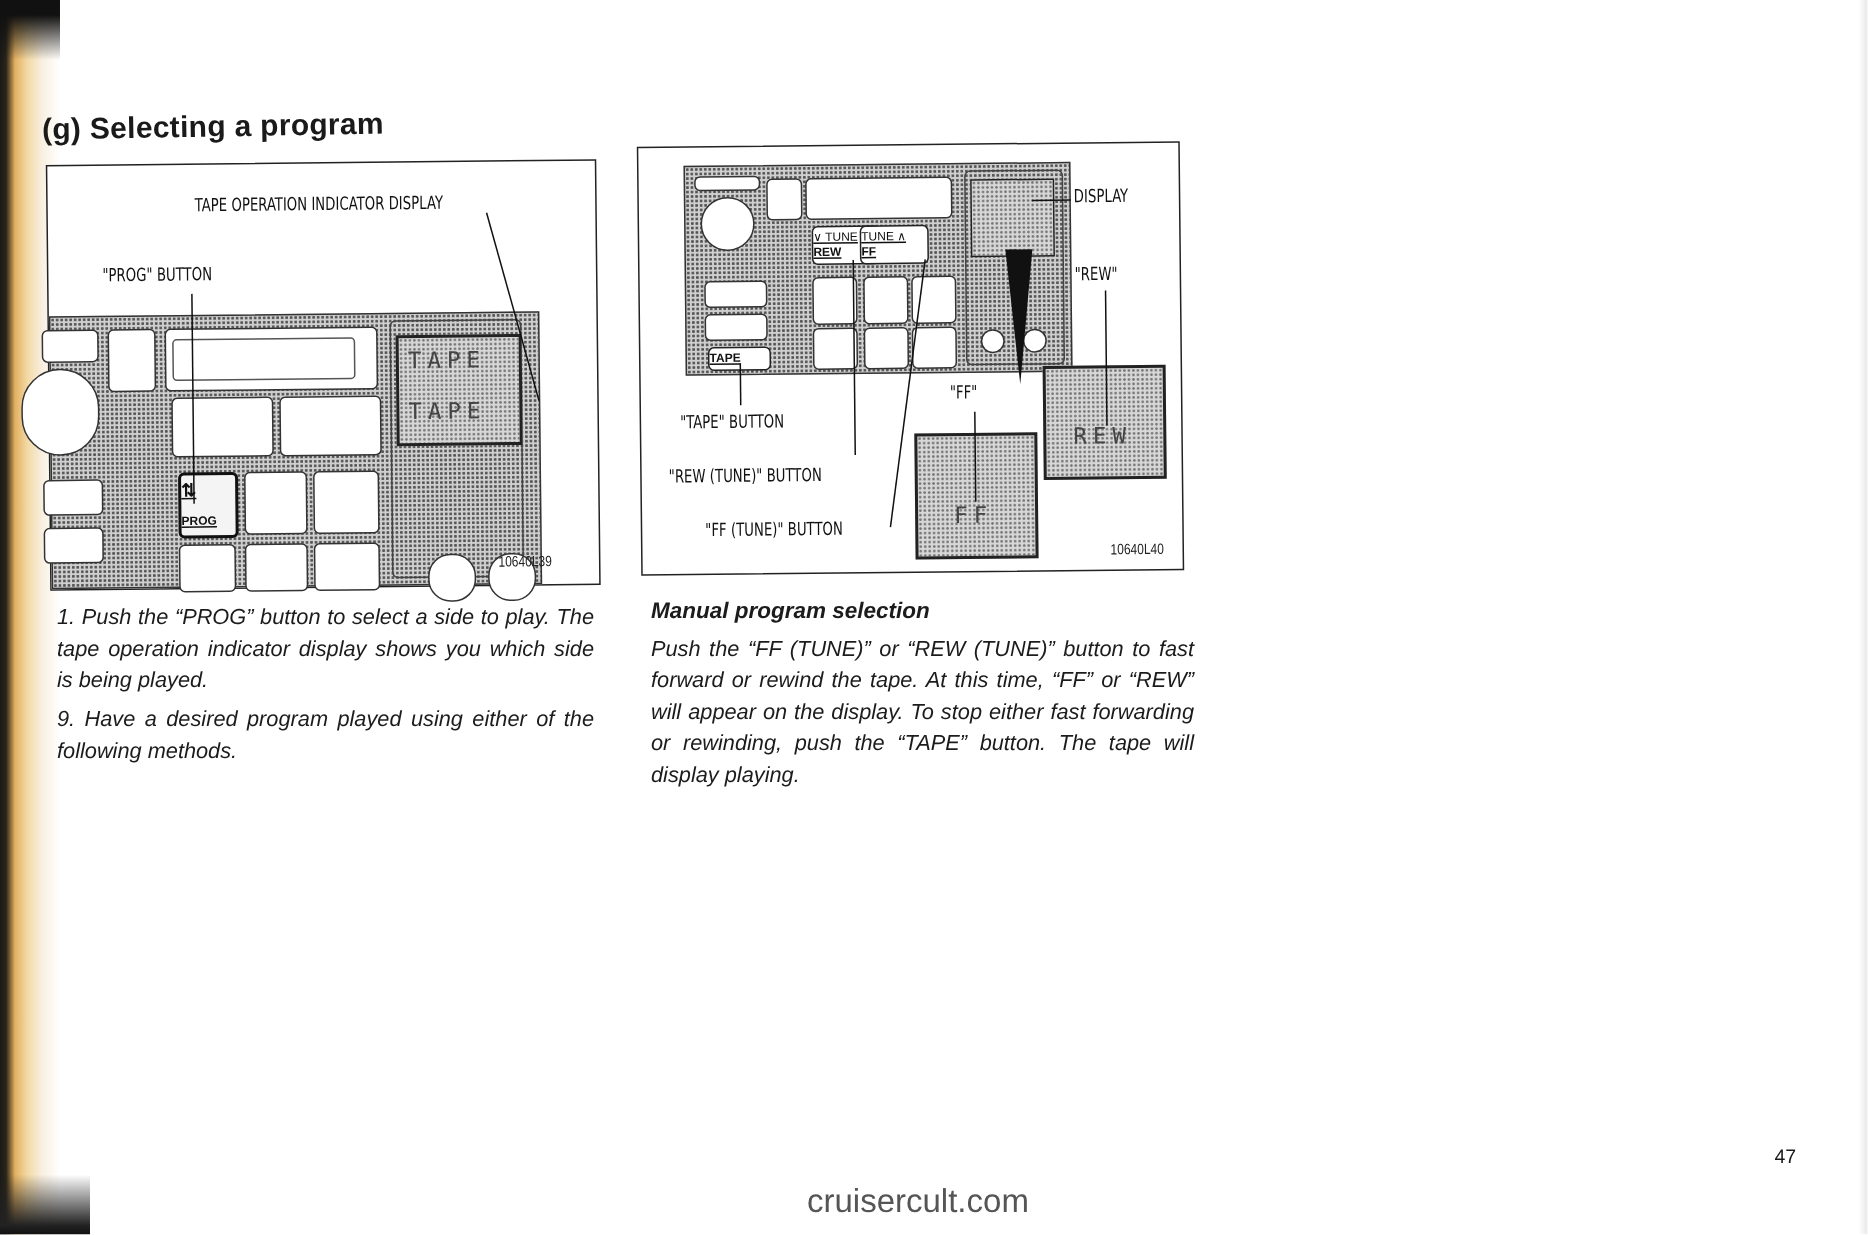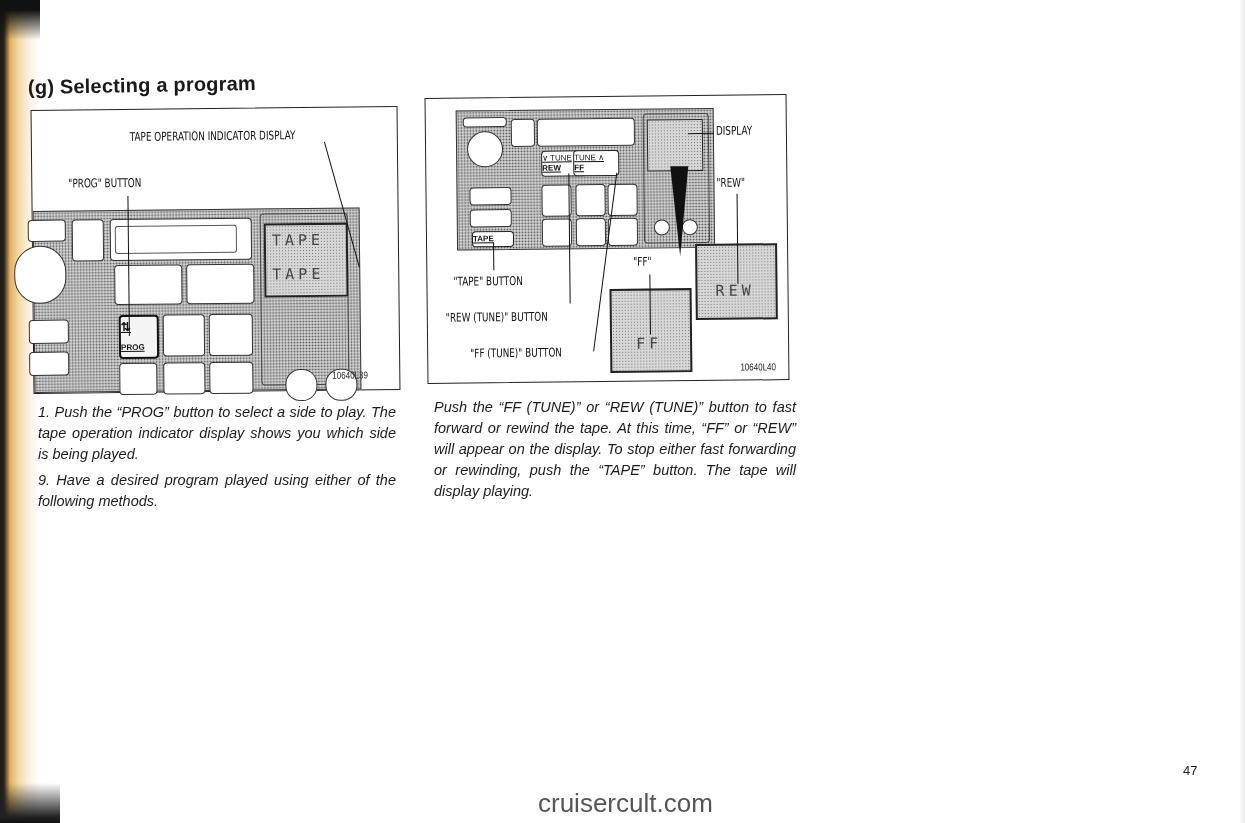--- a/index.html
+++ b/index.html
@@ -18,21 +18,21 @@
   .panel{position:absolute;border:1px solid #333;}
   .wbox{position:absolute;background:#fff;border:1px solid #333;border-radius:4px;}
   .disp{position:absolute;border:2px solid #222;background-color:#d7d7d7;background-image:radial-gradient(#777 0.7px,transparent 1px);background-size:3px 3px;}
   .seg{position:absolute;font-family:"DejaVu Sans Mono",monospace;color:#444;letter-spacing:4px;font-size:15px;}
   .line{position:absolute;background:#111;}
   .btnlbl{position:absolute;font-size:8px;font-weight:bold;color:#111;text-align:left;text-decoration:underline;}
   .para{position:absolute;font-size:14.5px;line-height:21px;text-align:justify;color:#1c1c1c;font-style:italic;}
   .para p{margin:0 0 5px 0;}
   .sub{font-weight:bold;font-size:15px;}
   .pagenum{position:absolute;left:1183px;top:763px;font-size:13px;}
-  .watermark{position:absolute;left:538px;top:788px;font-size:26px;color:#555;}
+  .watermark{position:absolute;left:538px;top:788px;font-size:22px;color:#555;}
 </style>
 </head>
 <body>
 
 <div class="binding"></div>
 <div class="binding-top"></div>
 <div class="binding-bottom"></div>
 <div class="right-edge"></div>
 
 <div class="heading">(g) Selecting a program</div>
@@ -130,17 +130,18 @@
 
   <div class="code" style="left:312px;top:266px;">10640L40</div>
 </div>
 
 <div class="para" style="left:38px;top:402px;width:358px;">
   <p>1. Push the “PROG” button to select a side to play. The tape operation indicator display shows you which side is being played.</p>
   <p>9. Have a desired program played using either of the following methods.</p>
 </div>
 
 <div class="para" style="left:434px;top:397px;width:362px;">
+  <p class="sub">Manual program selection</p>
   <p>Push the “FF (TUNE)” or “REW (TUNE)” button to fast forward or rewind the tape. At this time, “FF” or “REW” will appear on the display. To stop either fast forwarding or rewinding, push the “TAPE” button. The tape will display playing.</p>
 </div>
 
 <div class="pagenum">47</div>
 <div class="watermark">cruisercult.com</div>
 
 </body></html>

